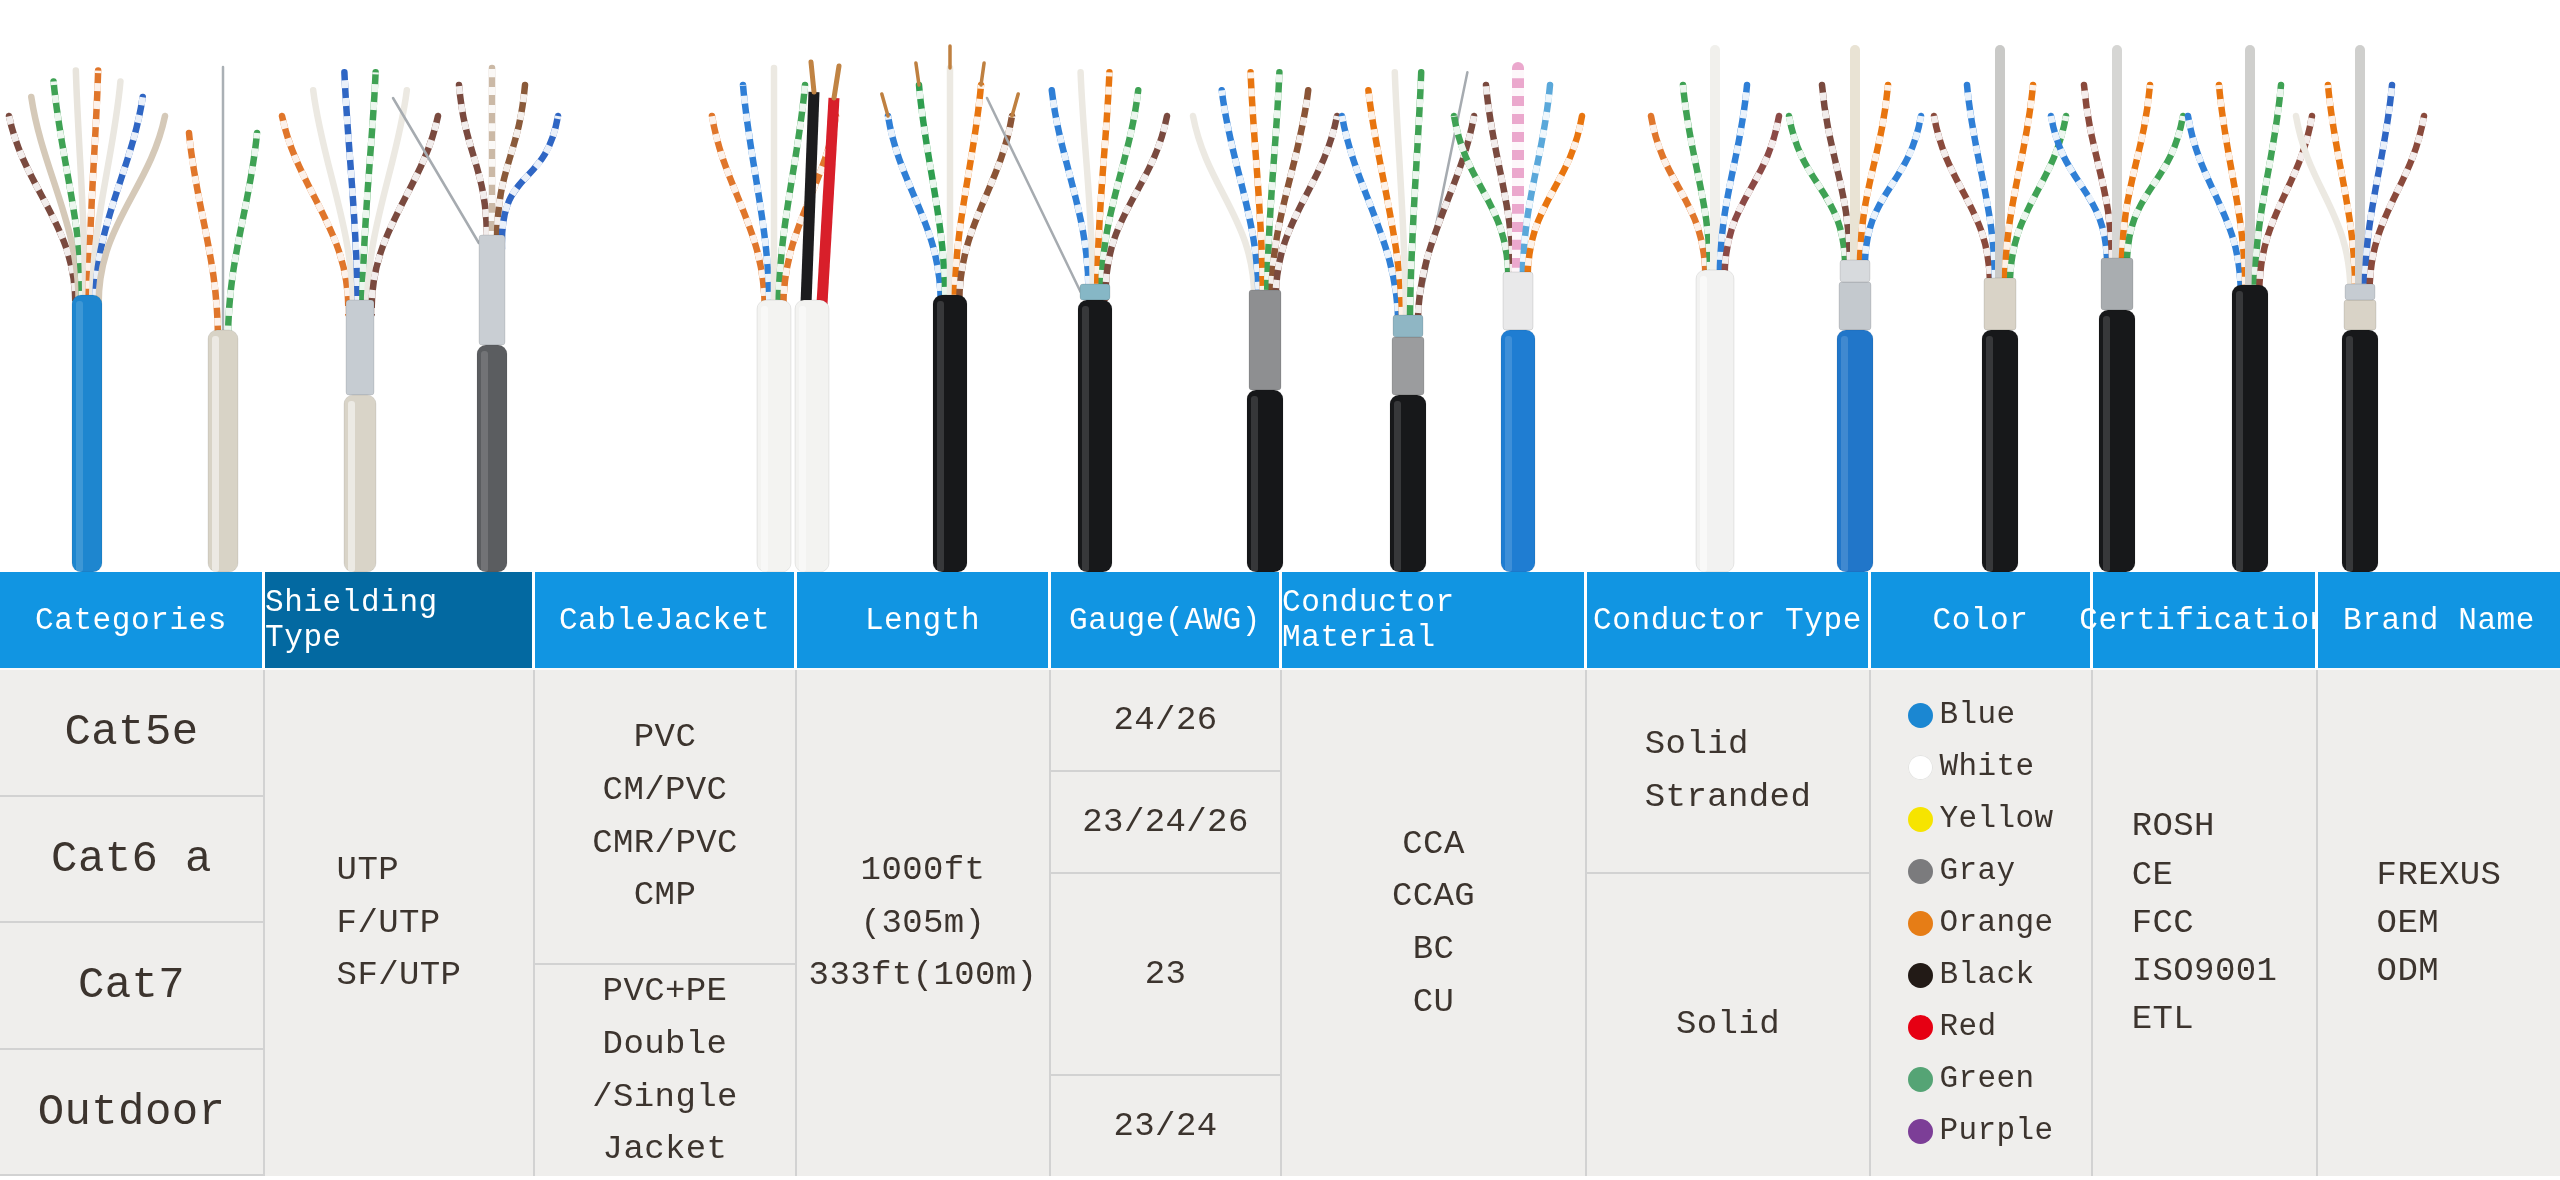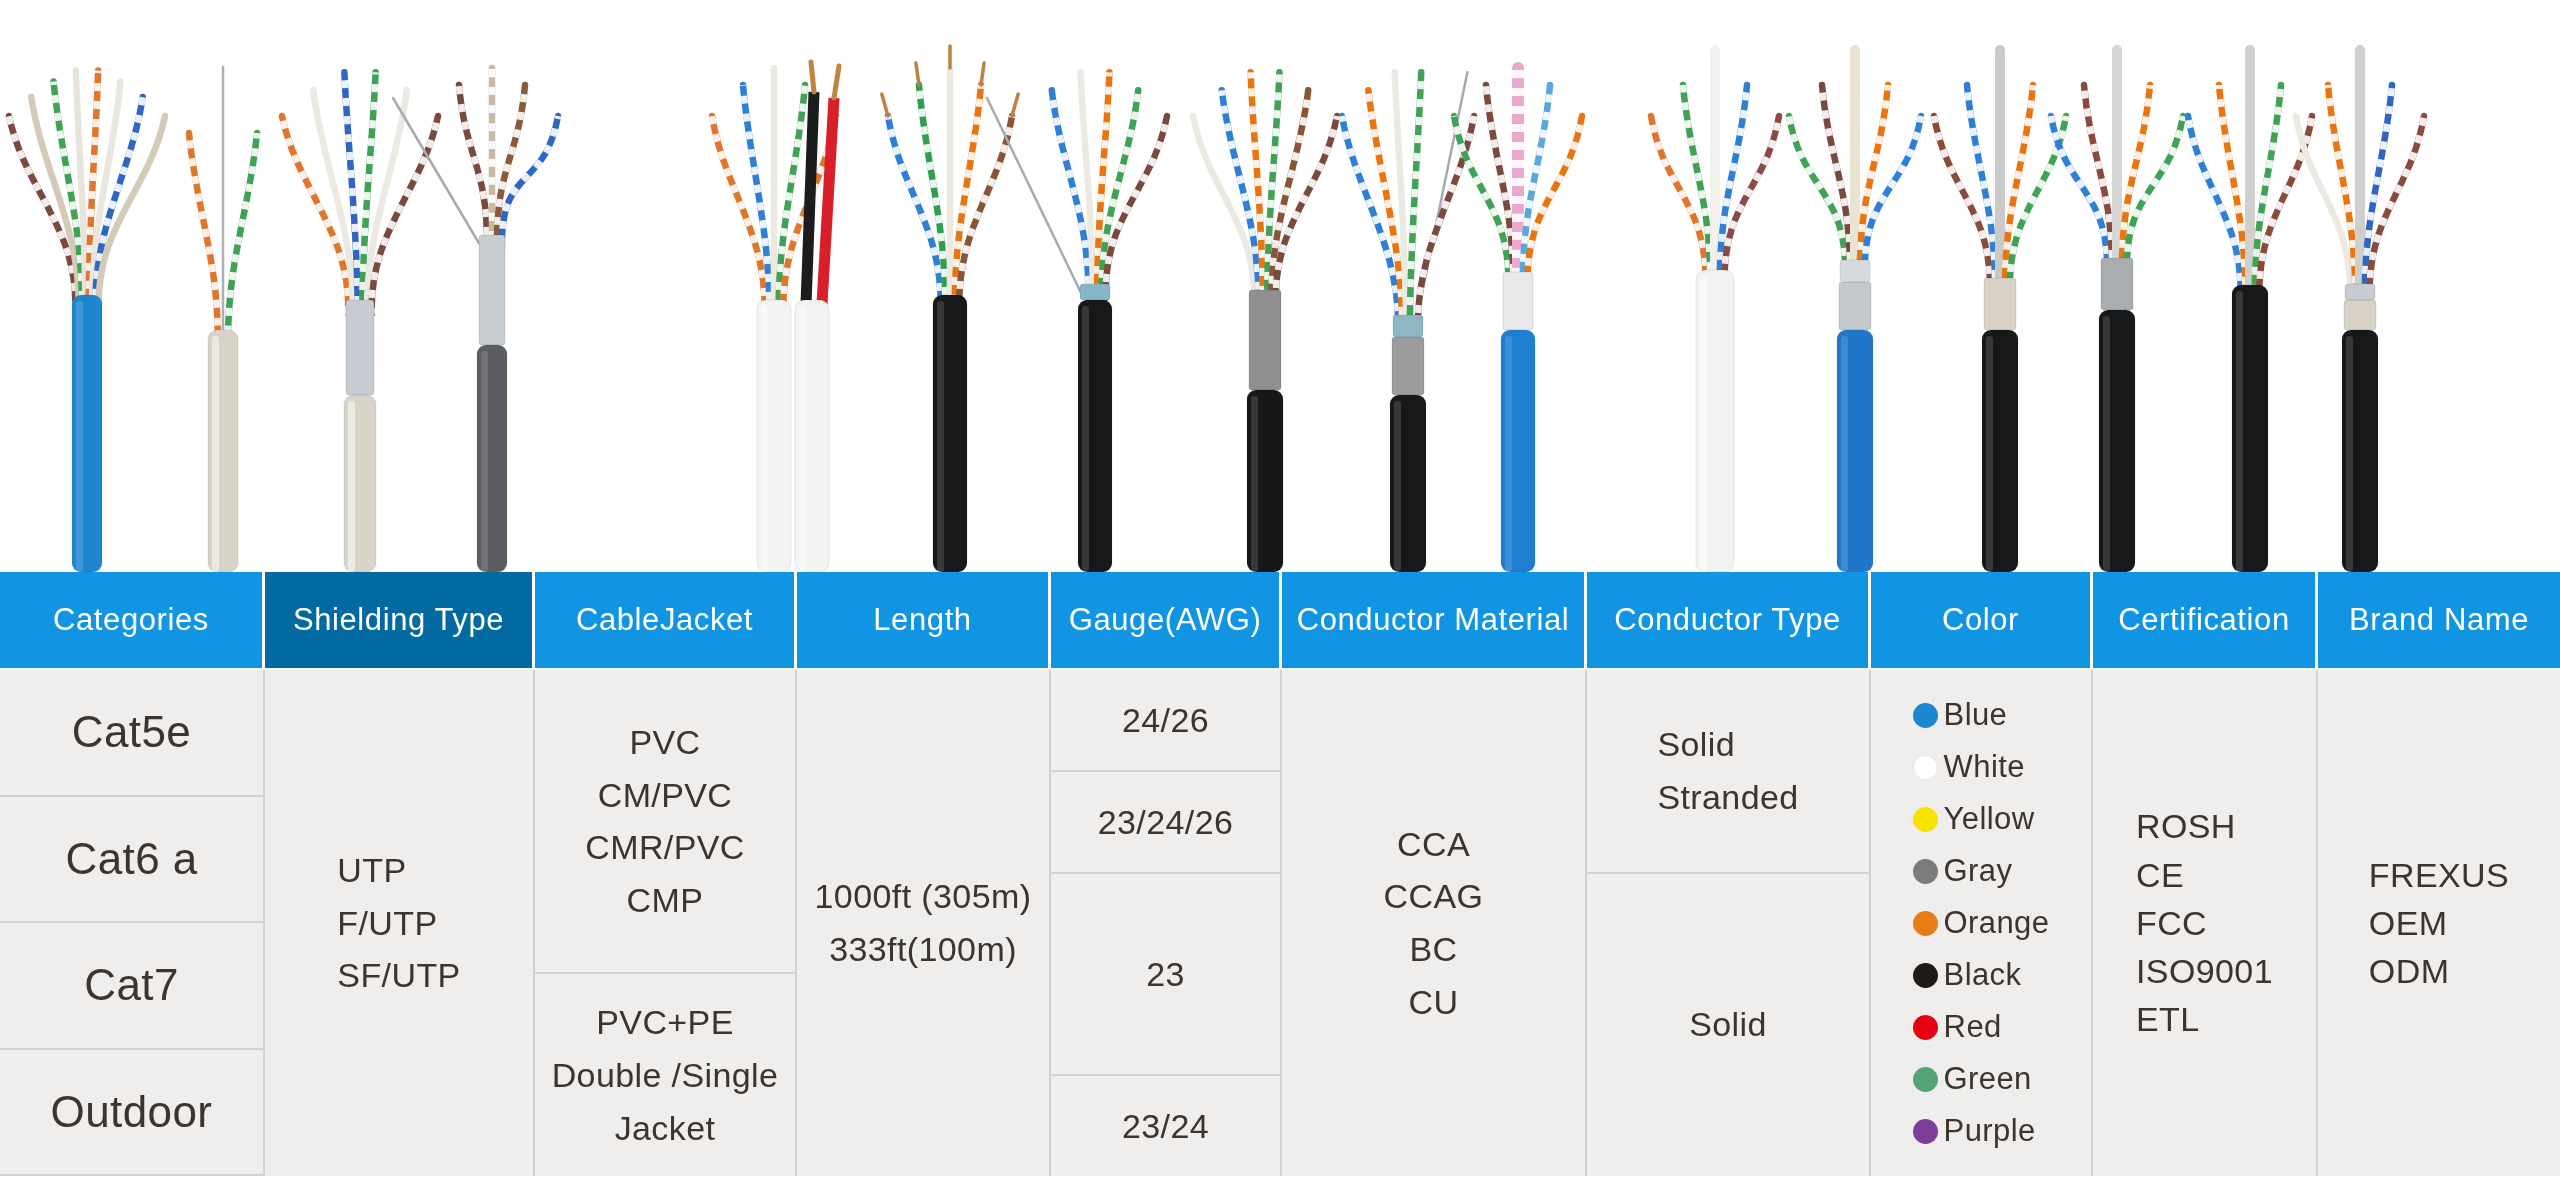--- a/index.html
+++ b/index.html
@@ -2,21 +2,21 @@
 <html><head>
 <meta charset="utf-8">
 <style>
   html,body{margin:0;padding:0;}
   body{
     width:2560px;height:1180px;position:relative;overflow:hidden;
     background:#ffffff;font-family:"Liberation Sans", sans-serif;
   }
   #cables{position:absolute;top:0;left:0;width:2560px;height:572px;overflow:hidden;}
   #cables svg{position:absolute;top:0;}
-  #spec{position:absolute;top:572px;left:0;width:2560px;height:444px;}
+  #spec{position:absolute;top:572px;left:0;width:2560px;height:444px;font-family:Liberation Mono, monospace;}
   .grid10{display:grid;grid-template-columns:265px 270px 262px 254px 231px 305px 284px 222px 225px 242px;}
   .thead{height:96px;border-bottom:2px solid #fafafa;}
   .th{
     box-sizing:border-box;border-right:3px solid #ffffff;
     display:flex;align-items:center;justify-content:center;
     font-size:31px;letter-spacing:.6px;font-weight:400;
   }
   .th:last-child{border-right:none;}
   .tbody{height:506px;}
   .col{

